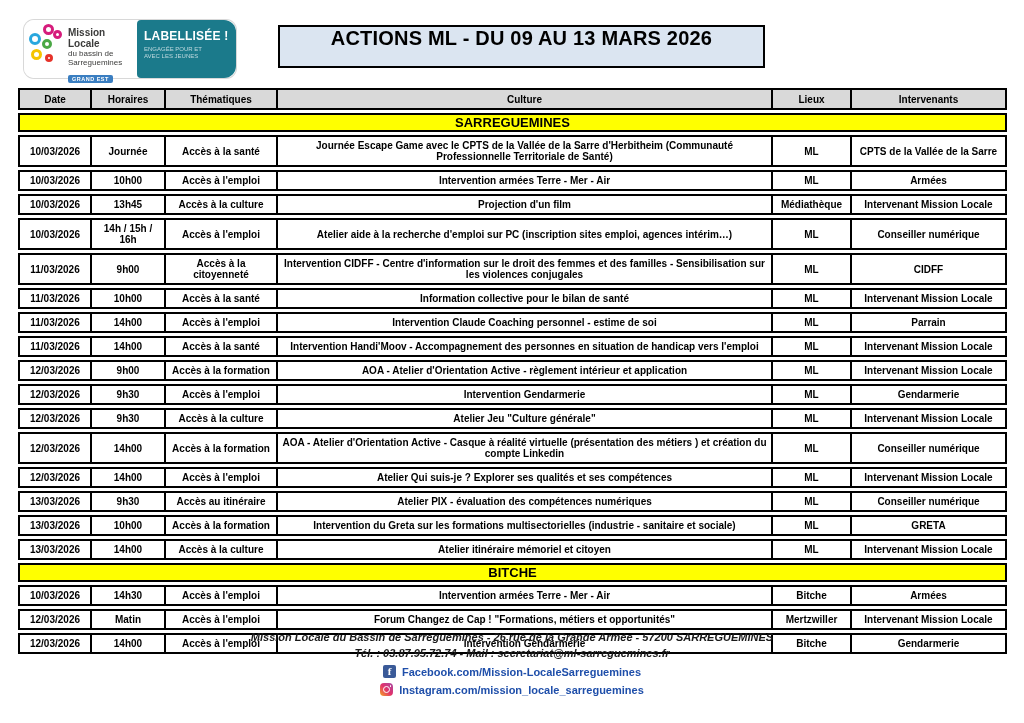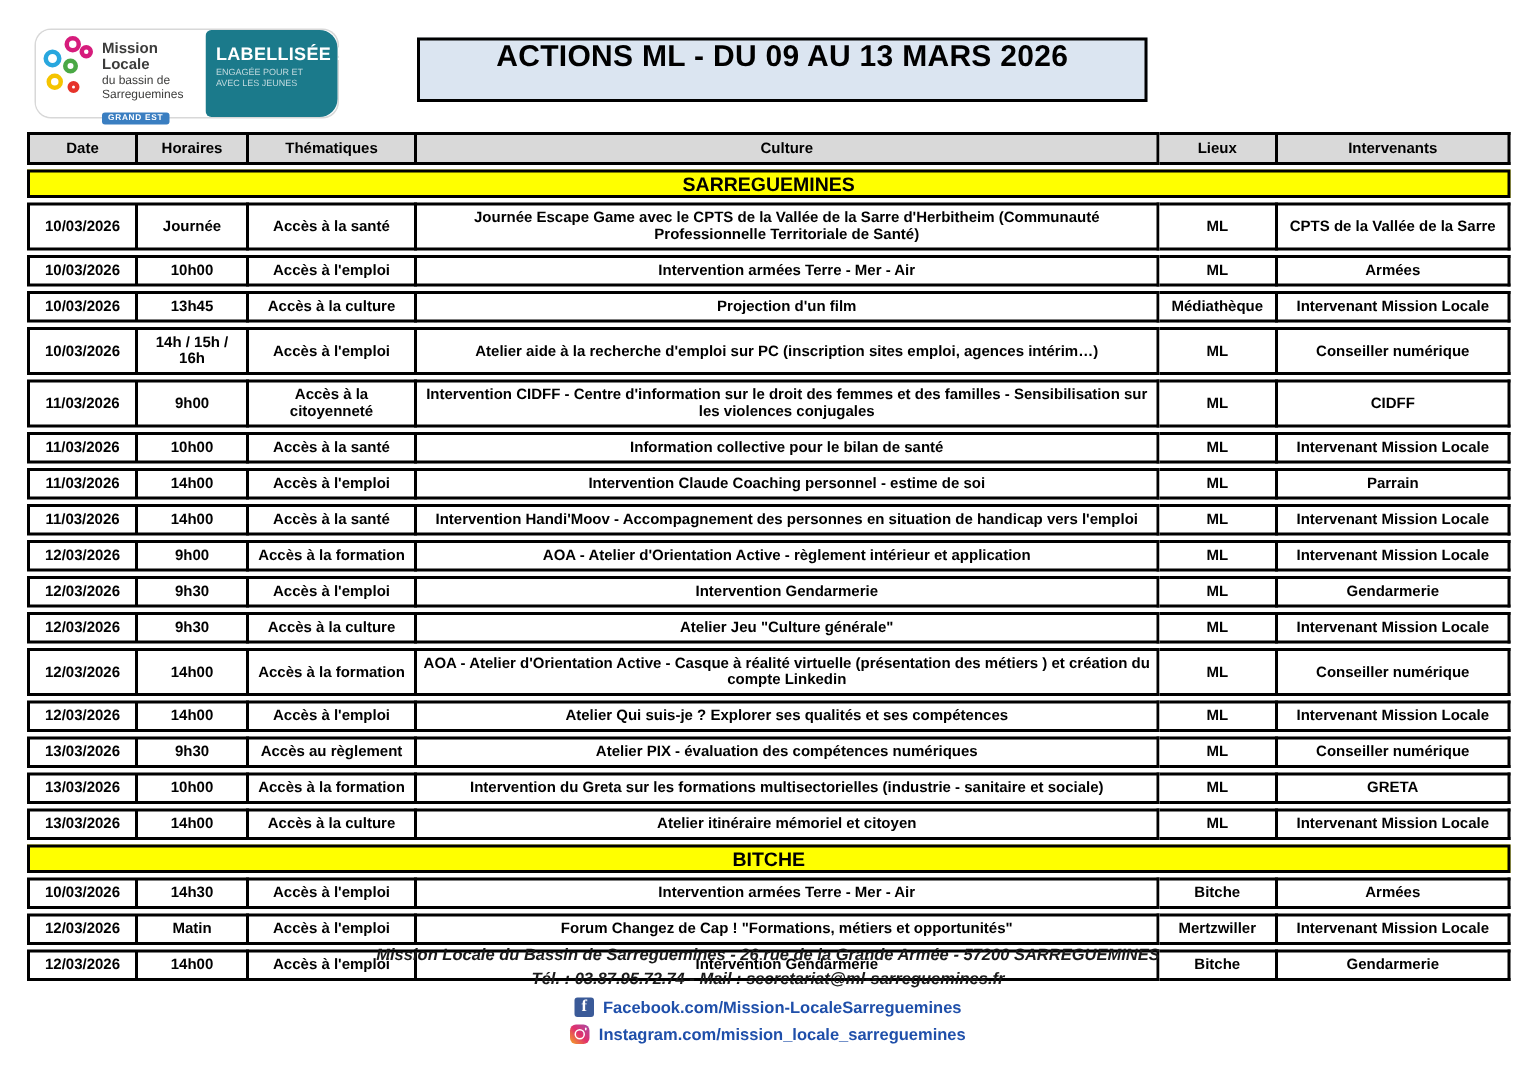--- a/index.html
+++ b/index.html
@@ -29,21 +29,21 @@
   .logo-text1 { font-size: 10px; font-weight: bold; color: #3c3c3b; line-height: 11px; }
   .logo-text2 { font-size: 8px; color: #3c3c3b; line-height: 9px; }
   .logo-badge {
     display: inline-block; margin-top: 2px;
     background: #3a7ec1; color: #fff;
     font-size: 5.5px; font-weight: bold;
     padding: 1px 4px; border-radius: 2px;
     letter-spacing: .5px;
   }
   .logo-right {
-    width: 88px; background: #1b7a8b;
+    width: 99px; background: #1b7a8b;
     border-radius: 4px 12px 12px 4px;
     color: #fff; padding: 9px 6px 6px 7px;
   }
   .logo-label-title { font-size: 12px; font-weight: bold; letter-spacing: .2px; white-space: nowrap; }
   .logo-label-sub { font-size: 6px; color: #bfd9de; margin-top: 3px; line-height: 7px; width: 62px; }
 
   .title-box {
     position: absolute; left: 278px; top: 25px;
     width: 487px; height: 43px;
     background: #dbe5f1;
@@ -269,21 +269,21 @@
         <td>12/03/2026</td>
         <td>14h00</td>
         <td>Accès à l'emploi</td>
         <td>Atelier Qui suis-je ? Explorer ses qualités et ses compétences</td>
         <td>ML</td>
         <td>Intervenant Mission Locale</td>
       </tr>
       <tr>
         <td>13/03/2026</td>
         <td>9h30</td>
-        <td>Accès au règlement</td>
+        <td>Accès au itinéraire</td>
         <td>Atelier PIX - évaluation des compétences numériques</td>
         <td>ML</td>
         <td>Conseiller numérique</td>
       </tr>
       <tr>
         <td>13/03/2026</td>
         <td>10h00</td>
         <td>Accès à la formation</td>
         <td>Intervention du Greta sur les formations multisectorielles (industrie - sanitaire et sociale)</td>
         <td>ML</td>

